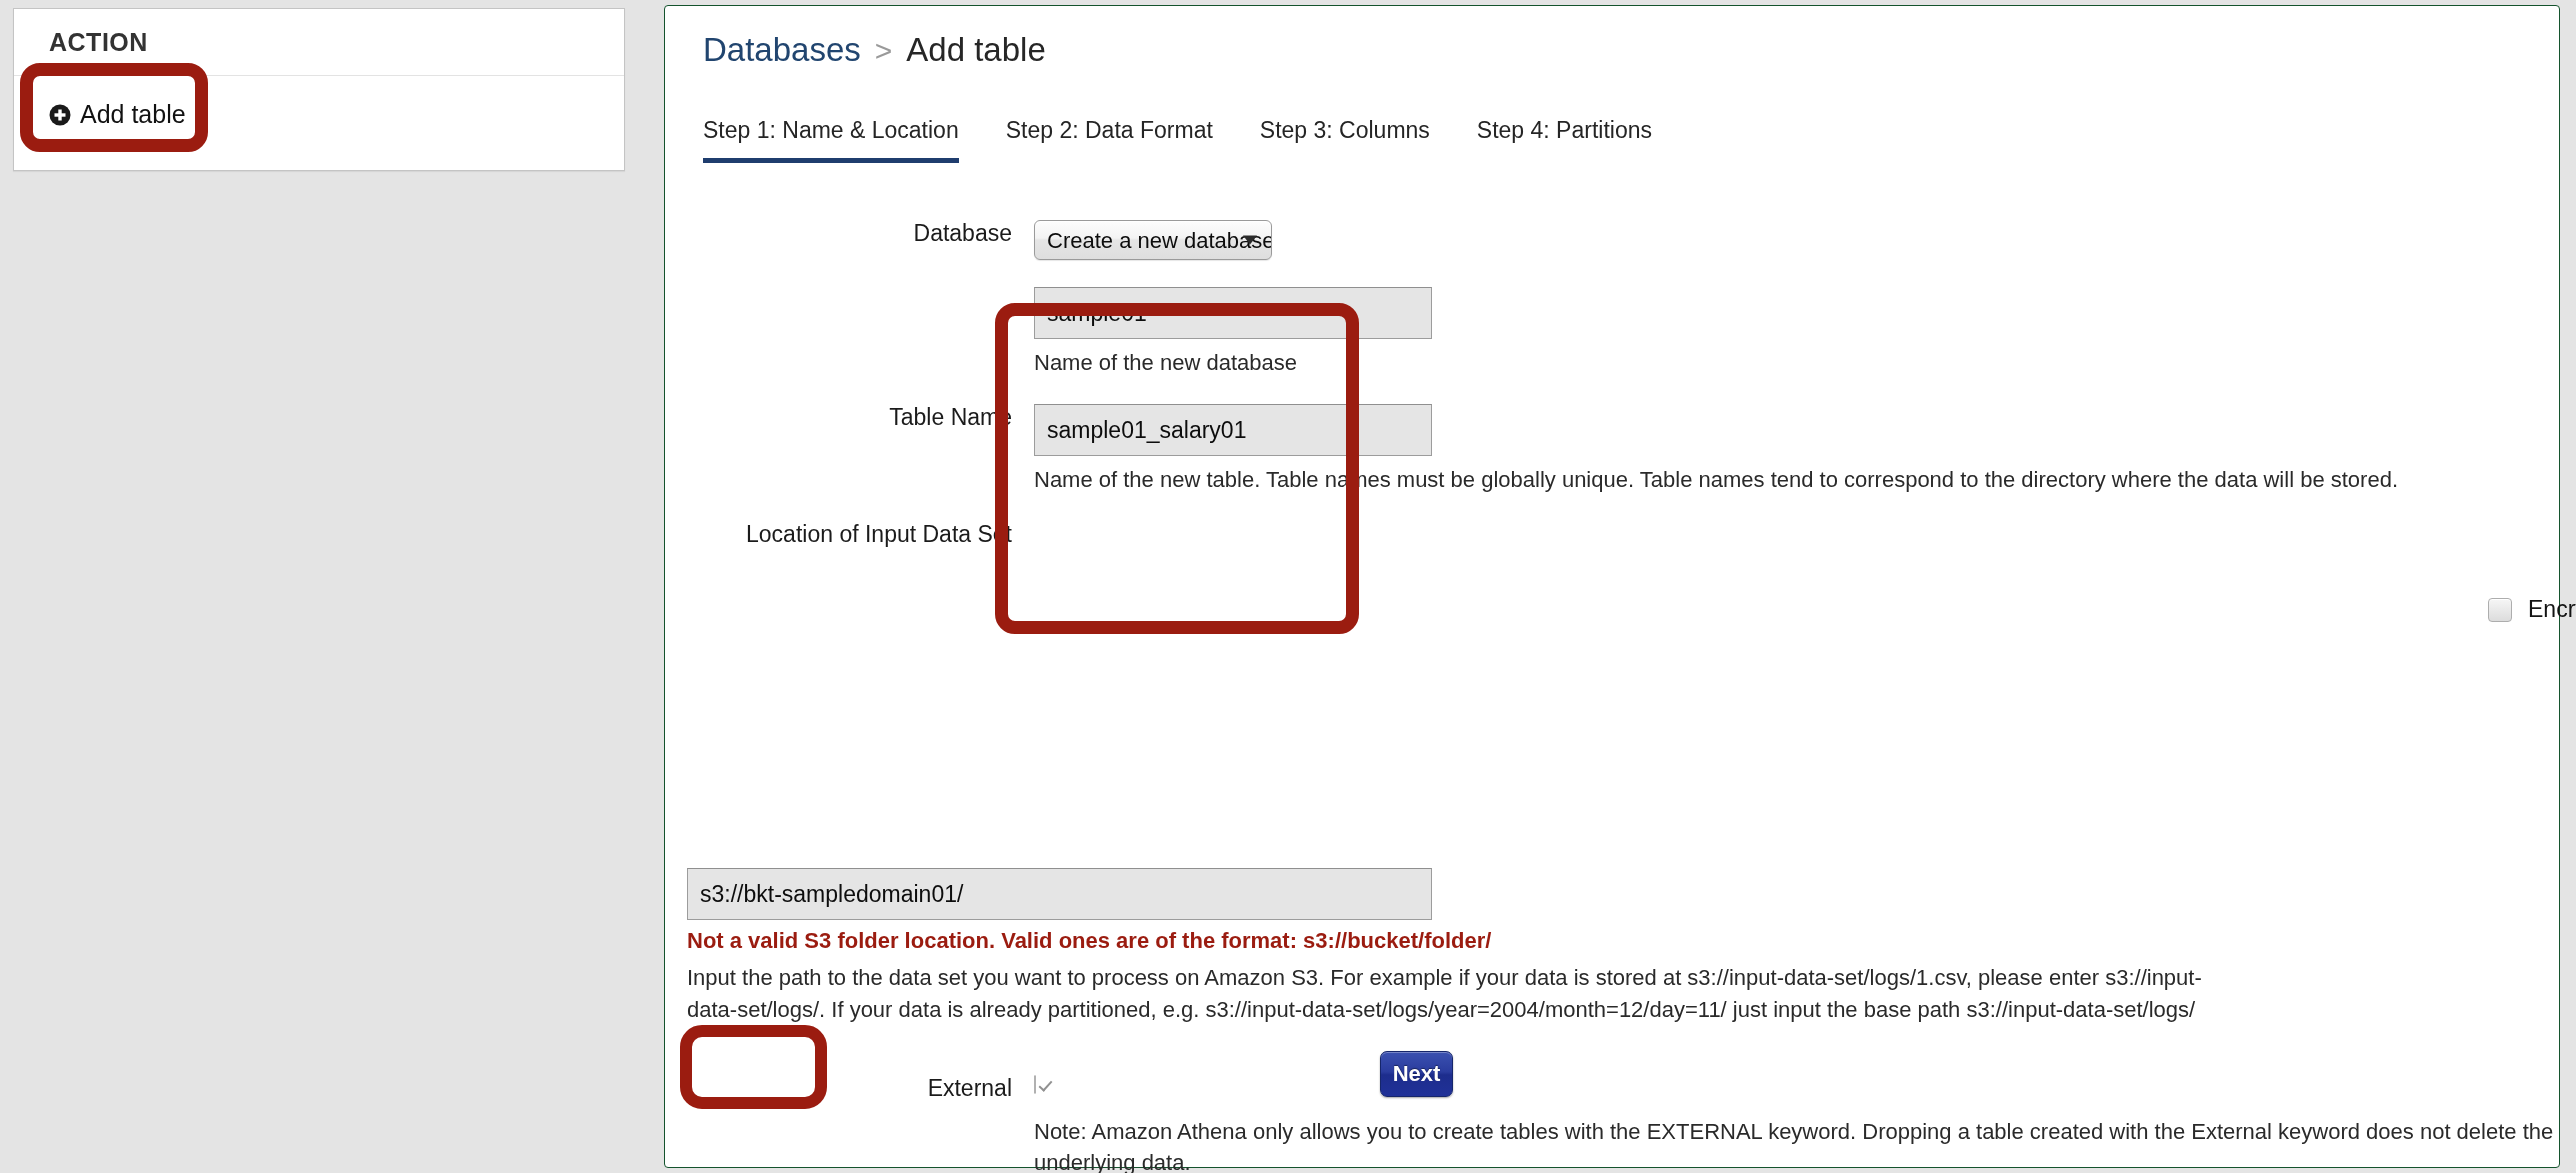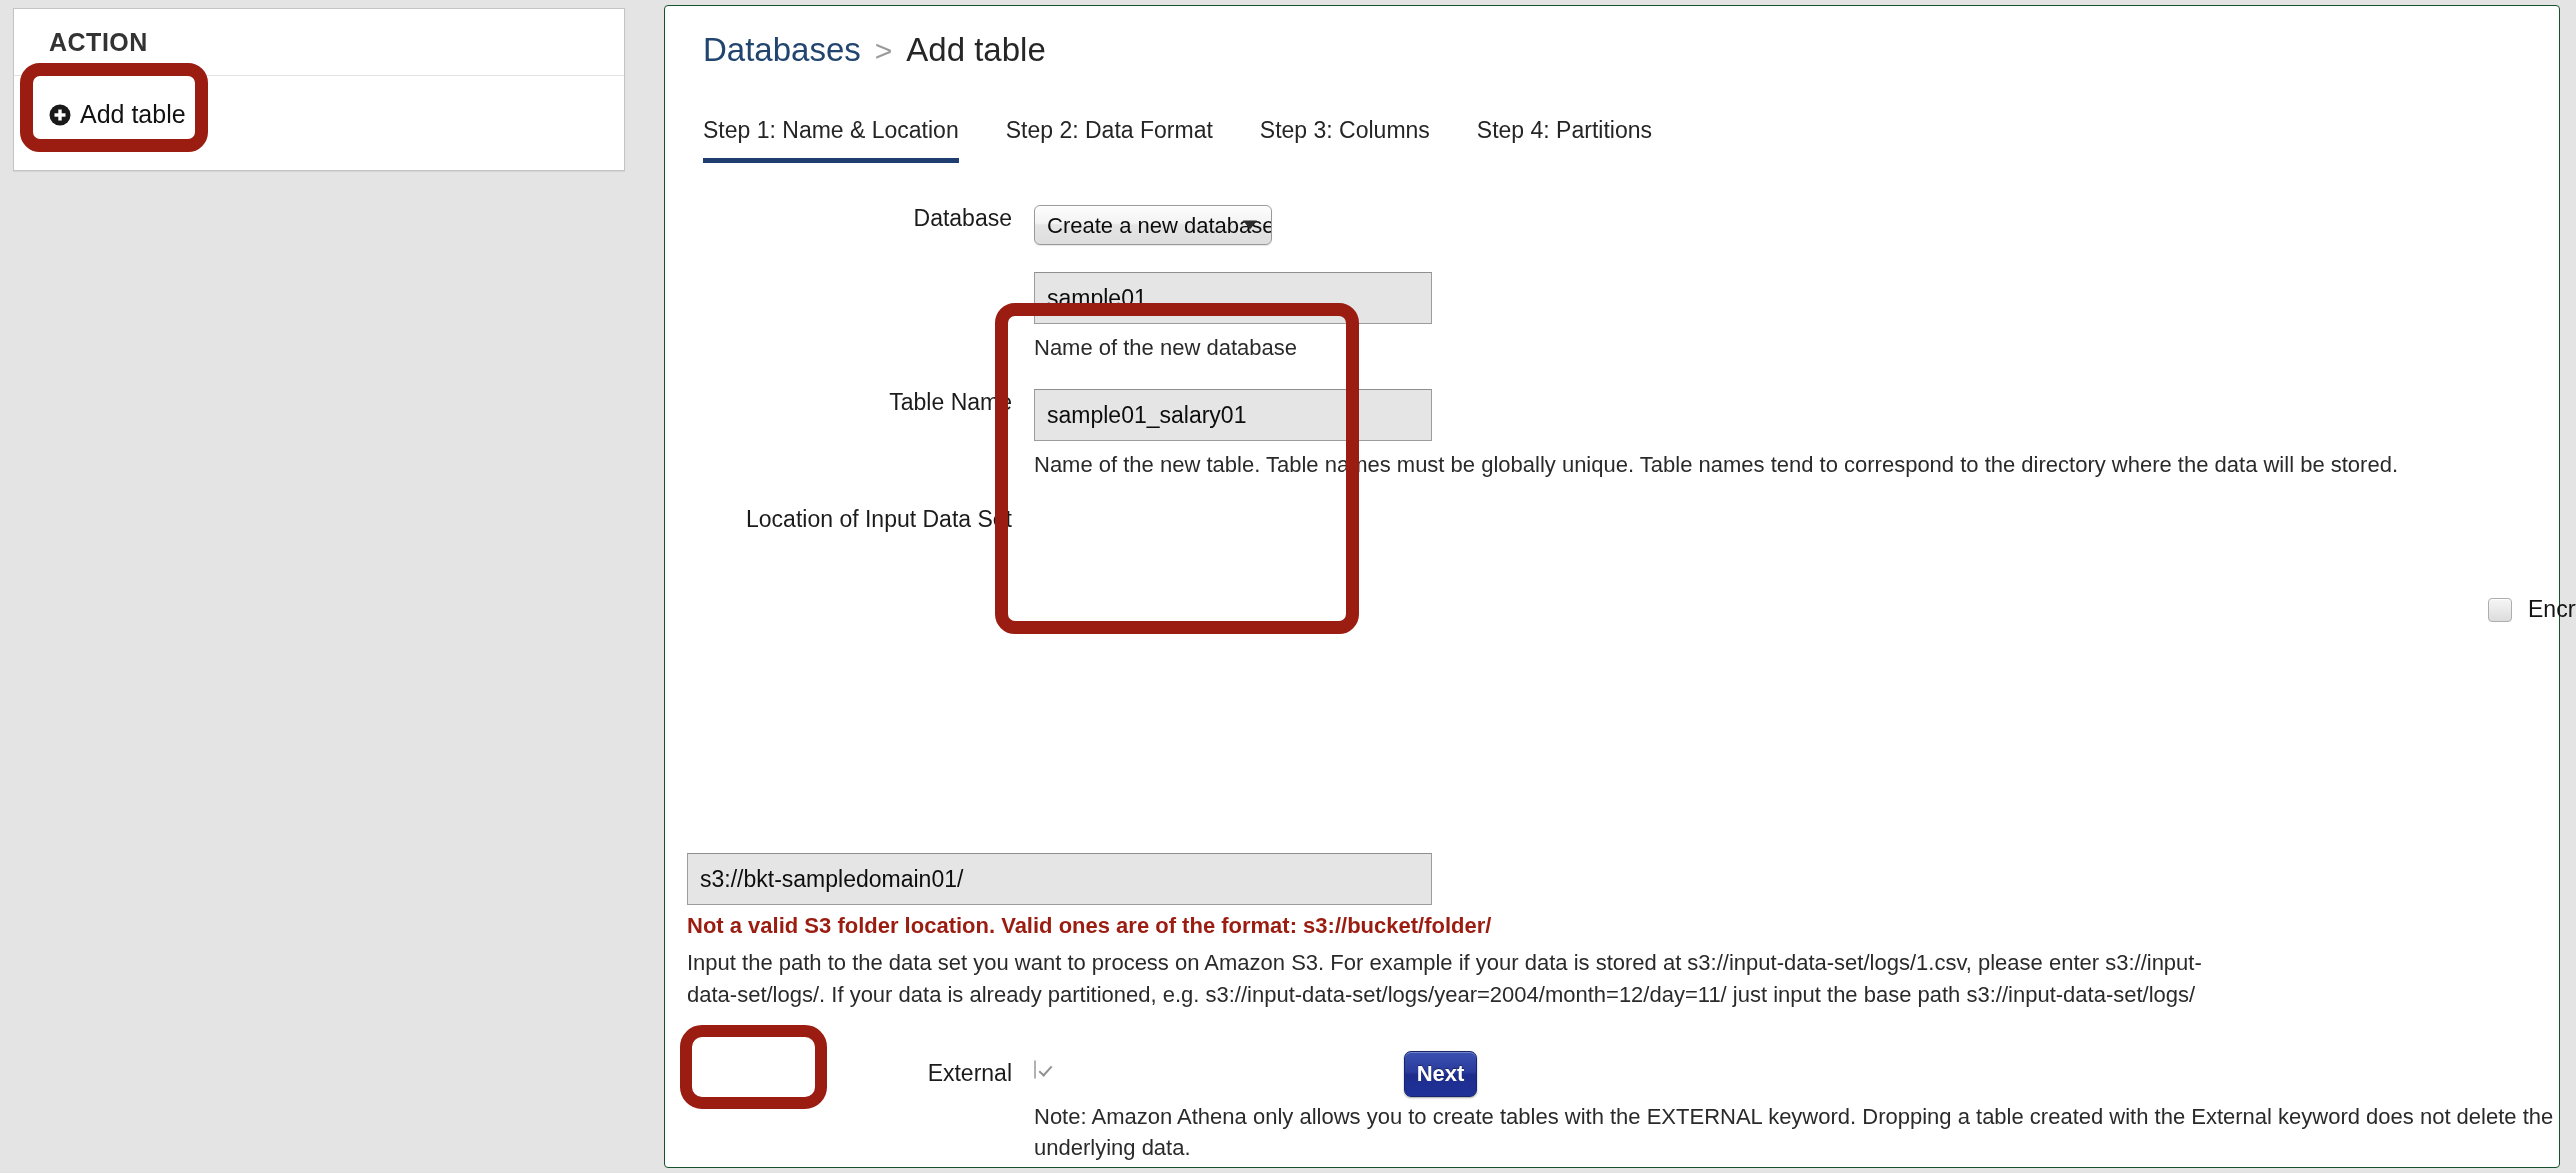--- a/index.html
+++ b/index.html
@@ -268,21 +268,21 @@
   }
   .encrypt-wrap .cb { margin-right: 16px; }
 
   .external-row-cb {
     margin-top: 4px;
   }
 
   
   .next-btn {
     position: absolute;
-    left: 739px;
+    left: 715px;
     top: 1045px;
     width: 73px;
     height: 46px;
     border: 1px solid #16266b;
     border-radius: 7px;
     background: linear-gradient(to bottom, #3b51b0 0%, #2a3c9e 45%, #1d2d8d 52%, #203198 100%);
     color: #ffffff;
     font-size: 22px;
     font-weight: bold;
     font-family: "Liberation Sans", sans-serif;
@@ -322,21 +322,21 @@
 
   <div class="tabs">
     <div class="tab active">Step 1: Name &amp; Location</div>
     <div class="tab">Step 2: Data Format</div>
     <div class="tab">Step 3: Columns</div>
     <div class="tab">Step 4: Partitions</div>
   </div>
 
   <div class="form">
 
-    <div class="row" style="margin-top:1px;">
+    <div class="row" style="margin-top:16px;">
       <div class="label-col">Database</div>
       <div class="field-col">
         <div class="styled-select">
           <span>Create a new database</span>
           <span class="caret"></span>
         </div>
       </div>
     </div>
 
     <div class="row" style="margin-top:27px;">

